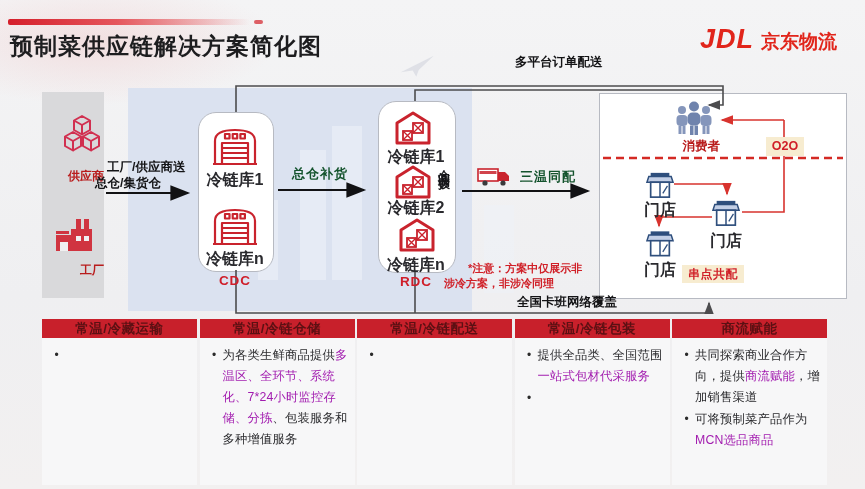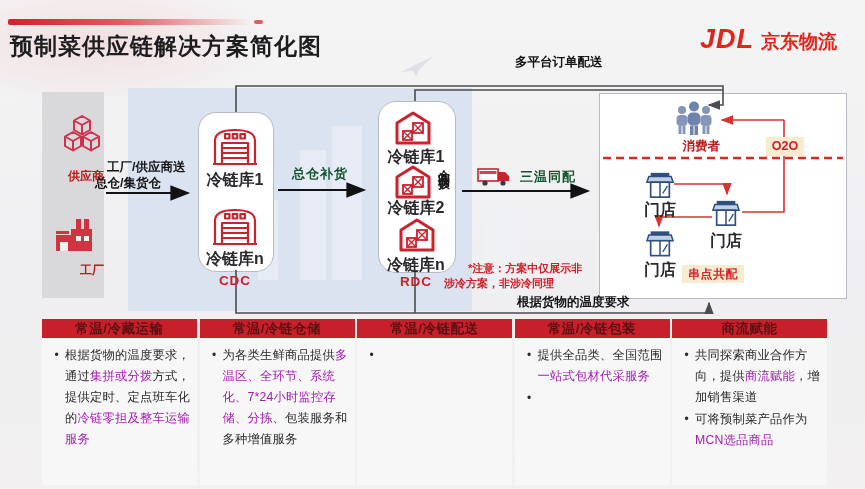--- a/index.html
+++ b/index.html
@@ -200,21 +200,21 @@
   <svg class="abs" style="left:477px;top:166px;" width="36" height="22" viewBox="0 0 36 22">
     <rect x="1" y="3" width="20" height="12" fill="#ffffff" stroke="#c9232d" stroke-width="1.6"></rect>
     <path d="M21,6 L28,6 L32,10 L32,15 L21,15 Z" fill="#c9232d"></path>
     <rect x="2.5" y="5" width="17" height="3" fill="#c9232d" opacity=".85"></rect>
     <circle cx="8" cy="17" r="2.6" fill="#3a3a3c"></circle>
       <circle cx="26" cy="17" r="2.6" fill="#3a3a3c"></circle>
   </svg>
   <div class="abs biglbl t" style="left:520px;top:168px;">三温同配</div>
 
   <div class="abs flowlbl t" style="left:515px;top:54px;">多平台订单配送</div>
-  <div class="abs flowlbl t" style="left:517px;top:294px;">根据货物的温度要求</div>
+  <div class="abs flowlbl t" style="left:517px;top:294px;">全国卡班网络覆盖</div>
   <div class="abs note t" style="left:468px;top:261px;">*注意：方案中仅展示非</div>
   <div class="abs note t" style="left:444px;top:276px;">涉冷方案，非涉冷同理</div>
 
   <svg class="abs" style="left:673px;top:100px;" width="42" height="36" viewBox="0 0 42 36">
     <g fill="#8596bb">
       <circle cx="9" cy="10" r="4"></circle>
         <rect x="3.5" y="15" width="11" height="11" rx="4"></rect>
         <rect x="5.5" y="26" width="3" height="8"></rect>
         <rect x="9.5" y="26" width="3" height="8"></rect>
       <circle cx="33" cy="10" r="4"></circle>
@@ -259,21 +259,20 @@
   </svg>
   <div class="abs slbl t" style="left:644px;top:260px;width:32px;">门店</div>
 
   <div class="abs cream" style="left:682px;top:257px;width:62px;height:18px;line-height:18px;font-size:12px;letter-spacing:.5px;">串点共配</div>
 
   <div class="abs" style="left:42px;top:319px;width:155px;">
     <div class="svc-head">常温/冷藏运输</div>
     <div class="svc-body" style="min-height:134px;">
         <div class="bullet">
           <span class="dot">•</span>
-          <span class="btext"><span>根据货物的温度要求，通过</span><span class="hl">集拼或分拨</span><span>方式，提供定时、定点班车化的</span><span class="hl">冷链零担及整车运输服务</span></span>
         </div>
       </div>
   </div>
   <div class="abs" style="left:199.5px;top:319px;width:155px;">
     <div class="svc-head">常温/冷链仓储</div>
     <div class="svc-body" style="min-height:134px;">
         <div class="bullet">
           <span class="dot">•</span>
           <span class="btext"><span>为各类生鲜商品提供</span><span class="hl">多温区、全环节、系统化、7*24小时监控存储、分拣</span><span>、包装服务和多种增值服务</span></span>
         </div>

